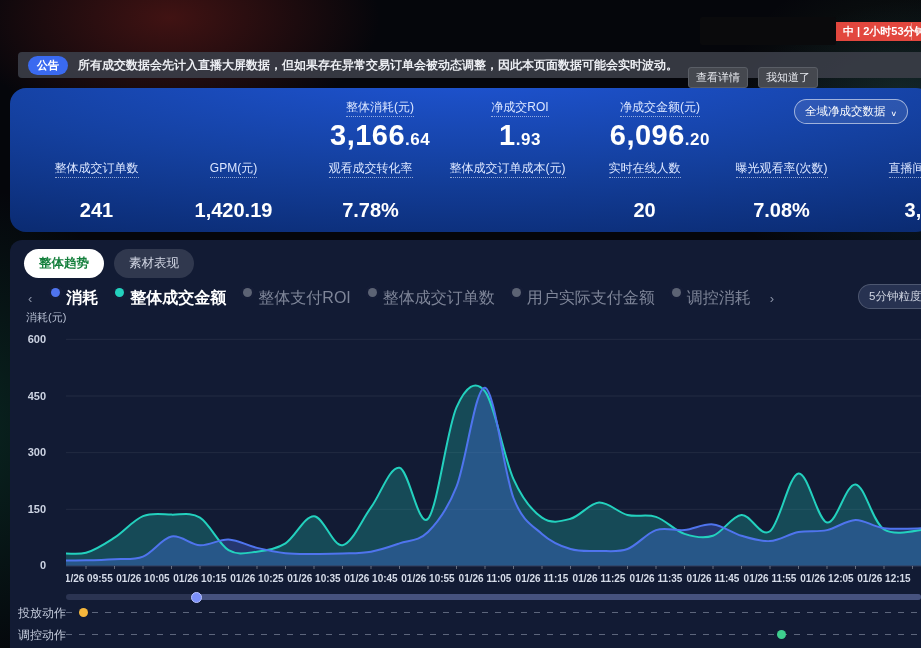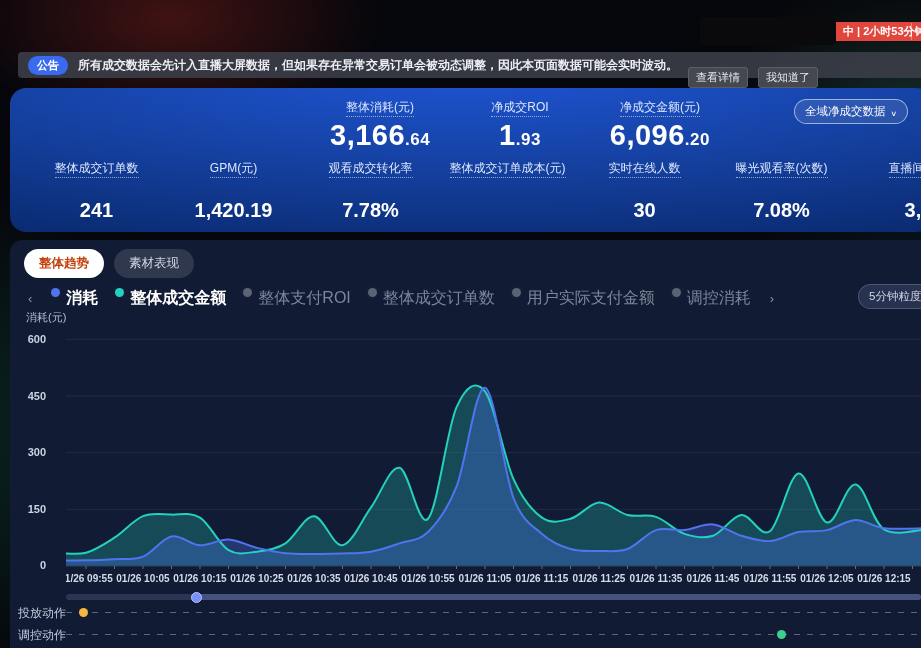--- a/index.html
+++ b/index.html
@@ -50,21 +50,21 @@
   .pm .vd{font-size:17px;font-weight:bold;}
   .p-row2{position:absolute;left:18px;top:72px;display:flex;}
   .sm{width:137px;text-align:center;flex:0 0 auto;}
   .sm .m-value{font-size:20px;font-weight:bold;margin-top:22px;white-space:nowrap;}
   
   .card{position:absolute;left:10px;top:240px;width:922px;height:408px;background:#121b34;
     border-radius:12px 12px 0 0;}
   .tabs{position:absolute;left:14px;top:9px;display:flex;gap:10px;}
   .tab{border-radius:15px;font-size:12.5px;padding:6px 15px;cursor:pointer;
     background:rgba(255,255,255,0.13);color:#d2d7e4;}
-  .tab.active{background:#fff;color:#c2410c;font-weight:bold;}
+  .tab.active{background:#fff;color:#15803d;font-weight:bold;}
   .legend-row{position:absolute;left:16px;top:48px;display:flex;align-items:center;gap:17px;}
   .lg-nav{color:#8a92a6;font-size:13px;cursor:pointer;padding:0 2px;}
   .lg-item{display:flex;align-items:flex-start;gap:6px;font-size:16px;color:#7e8598;cursor:pointer;white-space:nowrap;}
   .lg-item.active{color:#fff;font-weight:bold;}
   .lg-dot{width:9px;height:9px;border-radius:50%;box-shadow:0 0 0 3px #141c36;background:#5c6374;}
   .gran-pill{position:absolute;left:848px;top:44px;background:#273251;border:1px solid rgba(255,255,255,0.18);
     border-radius:13px;font-size:11.5px;color:#d2d7e4;padding:4px 10px;white-space:nowrap;cursor:pointer;}
   
   .y-title{position:absolute;left:26px;top:310px;font-size:11px;color:#b7bfd2;}
   .ytick{position:absolute;left:14px;width:32px;text-align:right;font-size:11px;font-weight:bold;color:#ccd3e2;}
@@ -125,21 +125,21 @@
     </div>
     <div class="sm">
       <div class="m-label"><span>观看成交转化率</span></div>
       <div class="m-value">7.78%</div>
     </div>
     <div class="sm">
       <div class="m-label"><span>整体成交订单成本(元)</span></div>
     </div>
     <div class="sm">
       <div class="m-label"><span>实时在线人数</span></div>
-      <div class="m-value">30</div>
+      <div class="m-value">20</div>
     </div>
     <div class="sm">
       <div class="m-label"><span>曝光观看率(次数)</span></div>
       <div class="m-value">7.08%</div>
     </div>
     <div class="sm">
       <div class="m-label"><span>直播间整体</span></div>
       <div class="m-value">3,0</div>
     </div>
   </div>

